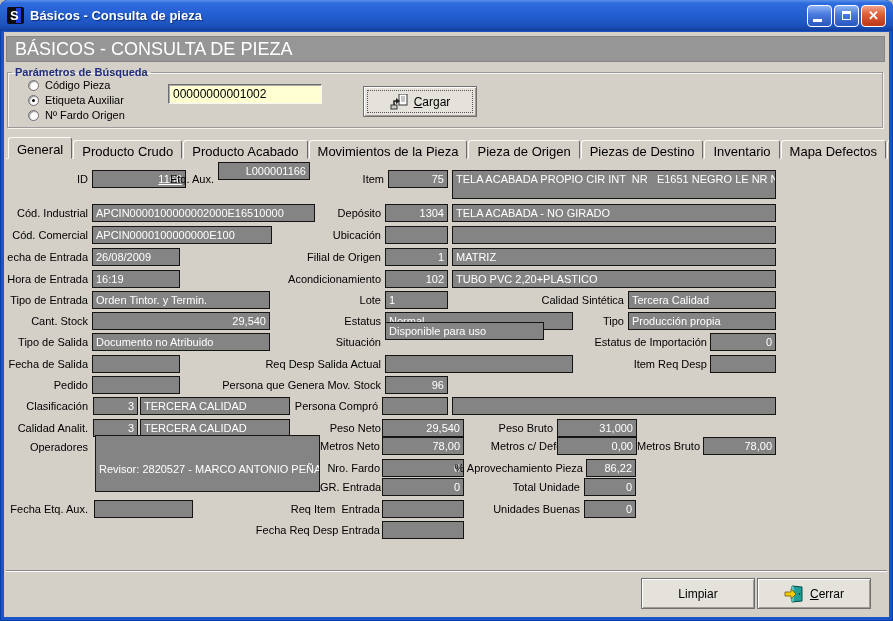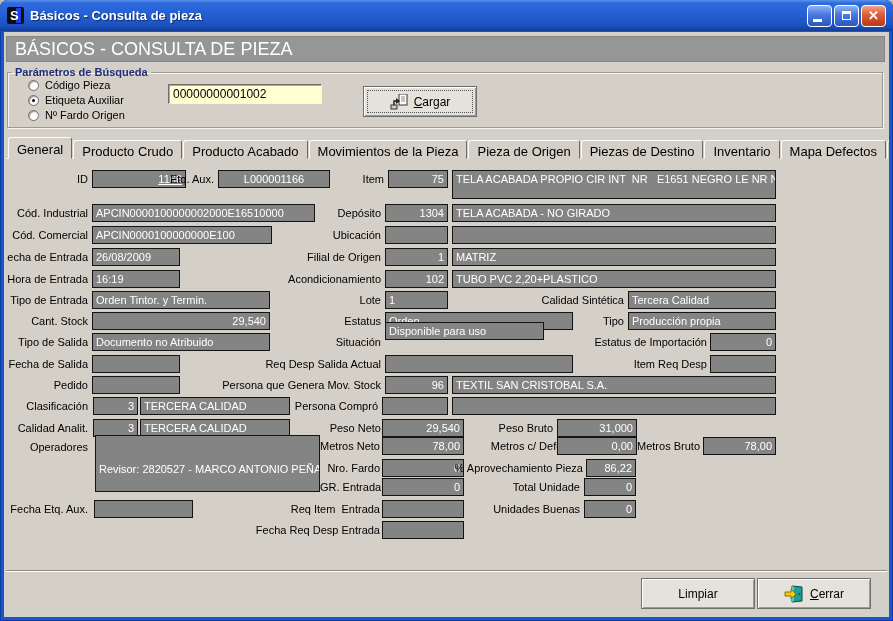--- a/index.html
+++ b/index.html
@@ -125,21 +125,21 @@
       <div class="tab">Piezas de Destino</div>
       <div class="tab">Inventario</div>
       <div class="tab">Mapa Defectos</div>
       <div class="tab">Observaciones</div>
     </div>
     <div class="panel-line"></div>
 
     <div class="lbl" style="left:8px;top:141px;width:76px;">ID</div>
     <div class="fld num" style="left:88px;top:138px;width:94px;text-decoration:underline;">1166</div>
     <div class="lbl" style="left:130px;top:141px;width:80px;">Etq. Aux.</div>
-    <div class="fld num" style="left:214px;top:138px;width:112px;text-align:center;">L000001166</div>
+    <div class="fld num" style="left:214px;top:130px;width:92px;">L000001166</div>
     <div class="lbl" style="left:300px;top:141px;width:80px;">Item</div>
     <div class="fld num" style="left:384px;top:138px;width:60px;">75</div>
     <div class="fld" style="left:448px;top:138px;width:324px;height:29px;">TELA ACABADA PROPIO CIR INT  NR   E1651 NEGRO LE NR NR</div>
 
     <div class="lbl" style="left:0px;top:175px;width:84px;">Cód. Industrial</div>
     <div class="fld" style="left:88px;top:172px;width:223px;">APCIN0000100000002000E16510000</div>
     <div class="lbl" style="left:290px;top:175px;width:87px;">Depósito</div>
     <div class="fld num" style="left:381px;top:172px;width:63px;">1304</div>
     <div class="fld" style="left:448px;top:172px;width:324px;">TELA ACABADA - NO GIRADO</div>
 
@@ -164,21 +164,21 @@
     <div class="lbl" style="left:0px;top:262px;width:84px;">Tipo de Entrada</div>
     <div class="fld" style="left:88px;top:259px;width:178px;">Orden Tintor. y Termin.</div>
     <div class="lbl" style="left:320px;top:262px;width:57px;">Lote</div>
     <div class="fld" style="left:381px;top:259px;width:63px;">1</div>
     <div class="lbl" style="left:520px;top:262px;width:100px;">Calidad Sintética</div>
     <div class="fld" style="left:624px;top:259px;width:148px;">Tercera Calidad</div>
 
     <div class="lbl" style="left:0px;top:283px;width:84px;">Cant. Stock</div>
     <div class="fld num" style="left:88px;top:280px;width:178px;">29,540</div>
     <div class="lbl" style="left:320px;top:283px;width:57px;">Estatus</div>
-    <div class="fld" style="left:381px;top:280px;width:188px;">Orden</div>
+    <div class="fld" style="left:381px;top:280px;width:188px;">Normal</div>
     <div class="lbl" style="left:570px;top:283px;width:50px;">Tipo</div>
     <div class="fld" style="left:624px;top:280px;width:148px;">Producción propia</div>
 
     <div class="lbl" style="left:0px;top:304px;width:84px;">Tipo de Salida</div>
     <div class="fld" style="left:88px;top:301px;width:178px;">Documento no Atribuido</div>
     <div class="lbl" style="left:320px;top:304px;width:57px;">Situación</div>
     <div class="fld" style="left:381px;top:290px;width:159px;">Disponible para uso</div>
     <div class="lbl" style="left:580px;top:304px;width:123px;">Estatus de Importación</div>
     <div class="fld num" style="left:706px;top:301px;width:66px;">0</div>
 
@@ -186,21 +186,20 @@
     <div class="fld" style="left:88px;top:323px;width:88px;"></div>
     <div class="lbl" style="left:240px;top:326px;width:137px;">Req Desp Salida Actual</div>
     <div class="fld" style="left:381px;top:323px;width:188px;"></div>
     <div class="lbl" style="left:600px;top:326px;width:103px;">Item Req Desp</div>
     <div class="fld" style="left:706px;top:323px;width:66px;"></div>
 
     <div class="lbl" style="left:0px;top:347px;width:84px;">Pedido</div>
     <div class="fld" style="left:88px;top:344px;width:88px;"></div>
     <div class="lbl" style="left:200px;top:347px;width:177px;">Persona que Genera Mov. Stock</div>
     <div class="fld num" style="left:381px;top:344px;width:63px;">96</div>
-    <div class="fld" style="left:448px;top:344px;width:324px;">TEXTIL SAN CRISTOBAL S.A.</div>
 
     <div class="lbl" style="left:0px;top:368px;width:84px;">Clasificación</div>
     <div class="fld num" style="left:89px;top:365px;width:45px;">3</div>
     <div class="fld" style="left:136px;top:365px;width:150px;">TERCERA CALIDAD</div>
     <div class="lbl" style="left:290px;top:368px;width:84px;">Persona Compró</div>
     <div class="fld" style="left:378px;top:365px;width:66px;"></div>
     <div class="fld" style="left:448px;top:365px;width:324px;"></div>
 
     <div class="lbl" style="left:0px;top:390px;width:84px;">Calidad Analit.</div>
     <div class="fld num" style="left:89px;top:387px;width:45px;">3</div>

